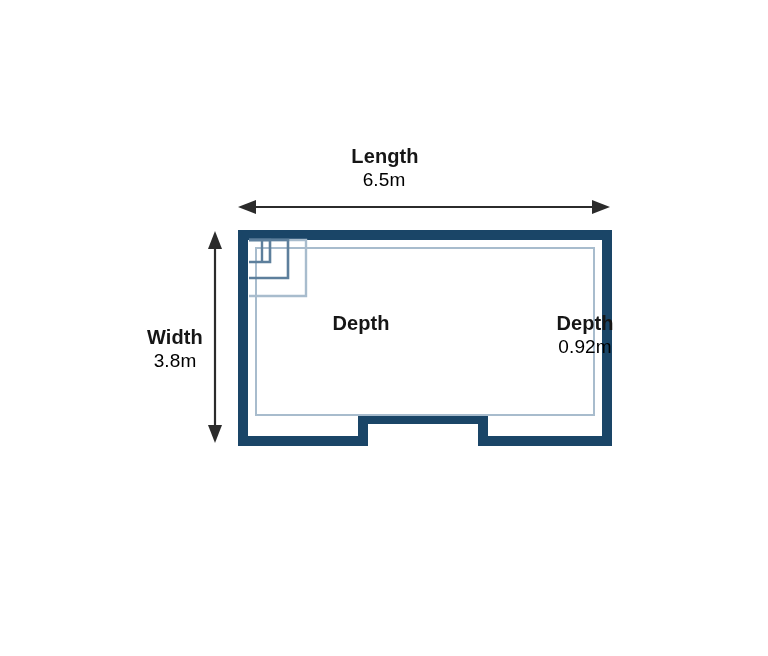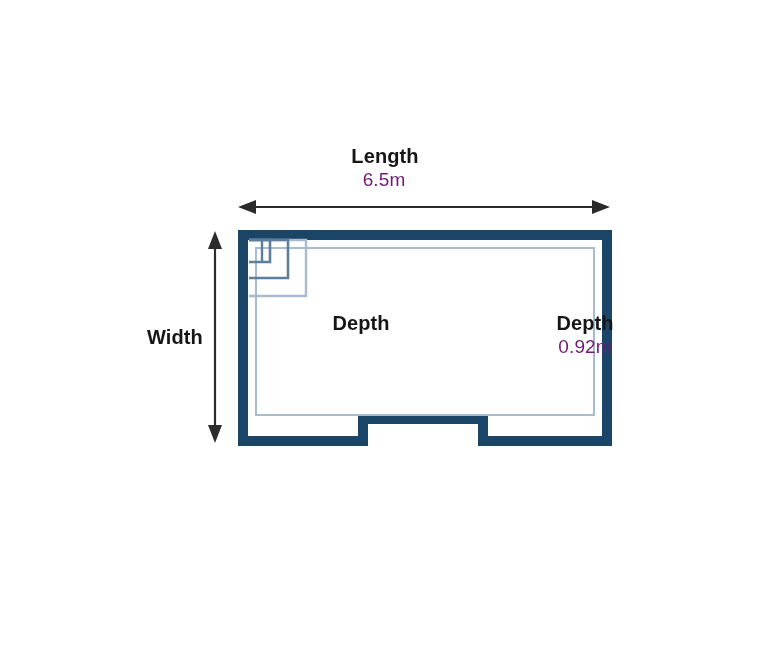--- a/index.html
+++ b/index.html
@@ -40,21 +40,21 @@
   }
   .label-title {
     font-size: 20px;
     font-weight: 700;
     color: #161616;
     letter-spacing: 0.1px;
   }
   .label-value {
     font-size: 19px;
     font-weight: 400;
-    color: #701a75;
+    color: #000000;
     letter-spacing: 0.1px;
   }
 
   #length-label {
     left: 0;
     top: 144px;
     width: 768px;
   }
   #length-label .label-title { margin-left: 2px; }
 
@@ -143,20 +143,21 @@
 
   </svg>
 
   <div class="label-group" id="length-label">
     <div class="label-title">Length</div>
     <div class="label-value">6.5m</div>
   </div>
 
   <div class="label-group" id="width-label">
     <div class="label-title">Width</div>
+    <div class="label-value">3.8m</div>
   </div>
 
   <div class="label-group" id="depth-left-label">
     <div class="label-title">Depth</div>
   </div>
 
   <div class="label-group" id="depth-right-label">
     <div class="label-title">Depth</div>
     <div class="label-value">0.92m</div>
   </div>

